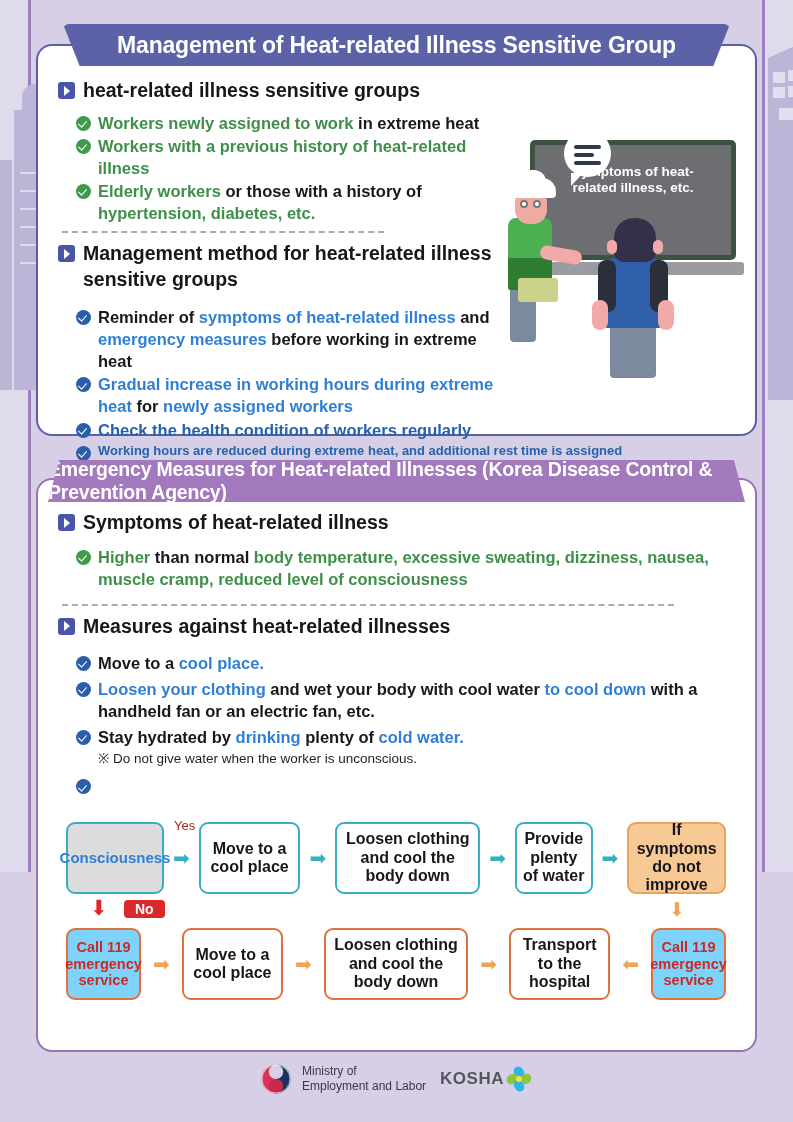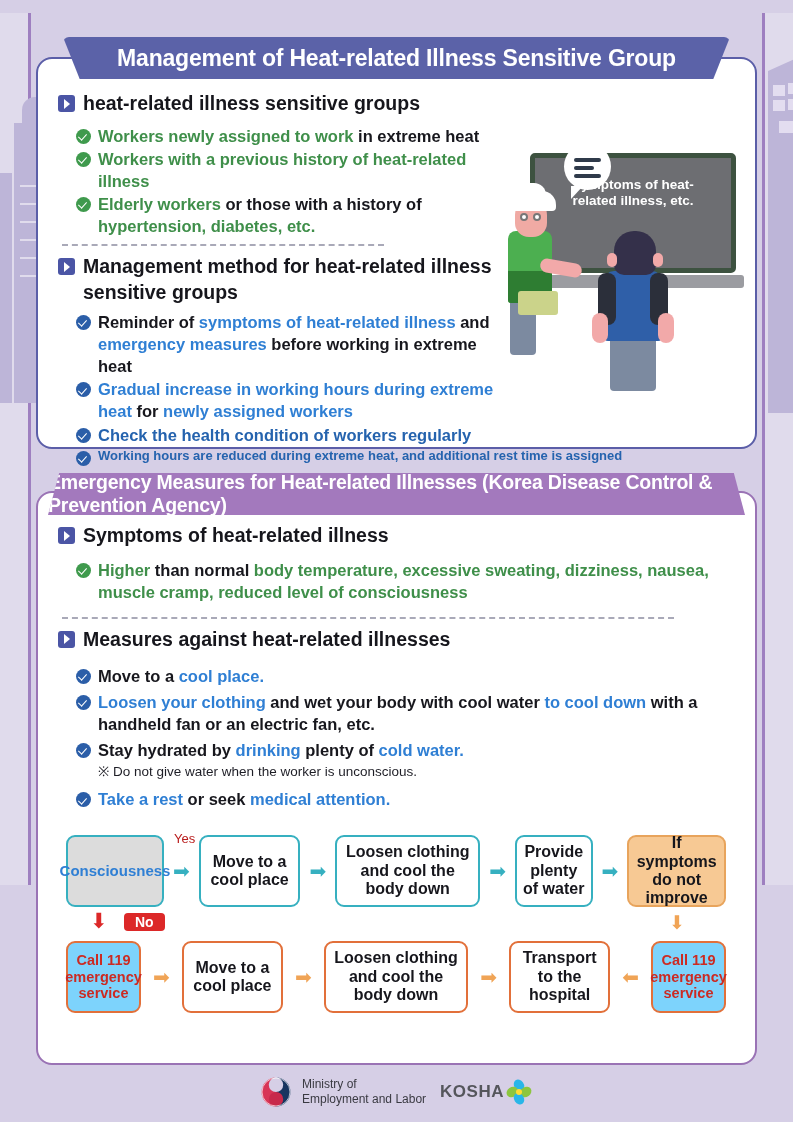--- a/index.html
+++ b/index.html
@@ -2,21 +2,21 @@
 <html><head>
 <meta charset="utf-8">
 <style>
   * { box-sizing: border-box; margin: 0; padding: 0; }
   html, body {
     width: 793px; height: 1122px;
     font-family: "Liberation Sans", sans-serif;
     background: #d6cfe6;
     overflow: hidden;
   }
-  .page { position: relative; width: 793px; height: 872px; background: #d6cfe6; margin-top: 13px; }
+  .page { position: relative; width: 793px; height: 872px; background: #d6cfe6; }
 
   
   .bg-left, .bg-right {
     position: absolute; top: 0; bottom: 0;
     background: #e0dbec;
   }
   .bg-left { left: 0; width: 31px; border-right: 3px solid #9e7fc0; }
   .bg-right { right: 0; width: 31px; border-left: 3px solid #9e7fc0; }
   .bldg { position: absolute; background: #bdb5d8; }
   .bldg-line { position: absolute; background: #e0dbec; height: 2px; }
@@ -207,21 +207,21 @@
       </div>
 
       <div class="dash" style="width:322px; margin-left:4px;"></div>
 
       <div class="hd">
         <span class="marker"></span>
         <span class="txt" style="max-width:412px;">Management method for heat-related illness sensitive groups</span>
       </div>
     </div>
 
-    <div style="position:absolute; left:38px; top:252px; width:660px;">
+    <div style="position:absolute; left:38px; top:260px; width:660px;">
       <div class="li">
         <span class="chk blue"></span>
         <span class="body" style="max-width:400px;"><span class="k">Reminder of </span><span class="b">symptoms of heat-related illness</span><span class="k"> and </span><span class="b">emergency measures</span><span class="k"> before working in extreme heat</span></span>
       </div>
       <div class="li">
         <span class="chk blue"></span>
         <span class="body" style="max-width:420px;"><span class="b">Gradual increase in working hours during extreme heat </span><span class="k">for </span><span class="b">newly assigned workers</span></span>
       </div>
       <div class="li">
         <span class="chk blue"></span>
@@ -304,21 +304,20 @@
         </div>
         <div style="margin-top:4px;">
           <div class="li">
             <span class="chk blue"></span>
             <span class="body"><span class="k">Stay hydrated by </span><span class="b">drinking</span><span class="k"> plenty of </span><span class="b">cold water.</span></span>
           </div>
           <div class="note">※ Do not give water when the worker is unconscious.</div>
         </div>
         <div class="li" style="margin-top:8px;">
           <span class="chk blue"></span>
-          <span class="body"><span class="b">Take a rest</span><span class="k"> or seek </span><span class="b">medical attention.</span></span>
         </div>
       </div>
     </div>
   </div>
 
   <div class="flow">
 
     <div class="frow" style="position:relative;">
       <div class="fbox gray" style="width:98px; height:72px;">Consciousness</div>
       <span class="yes" style="left:108px; top:-4px;">Yes</span>

